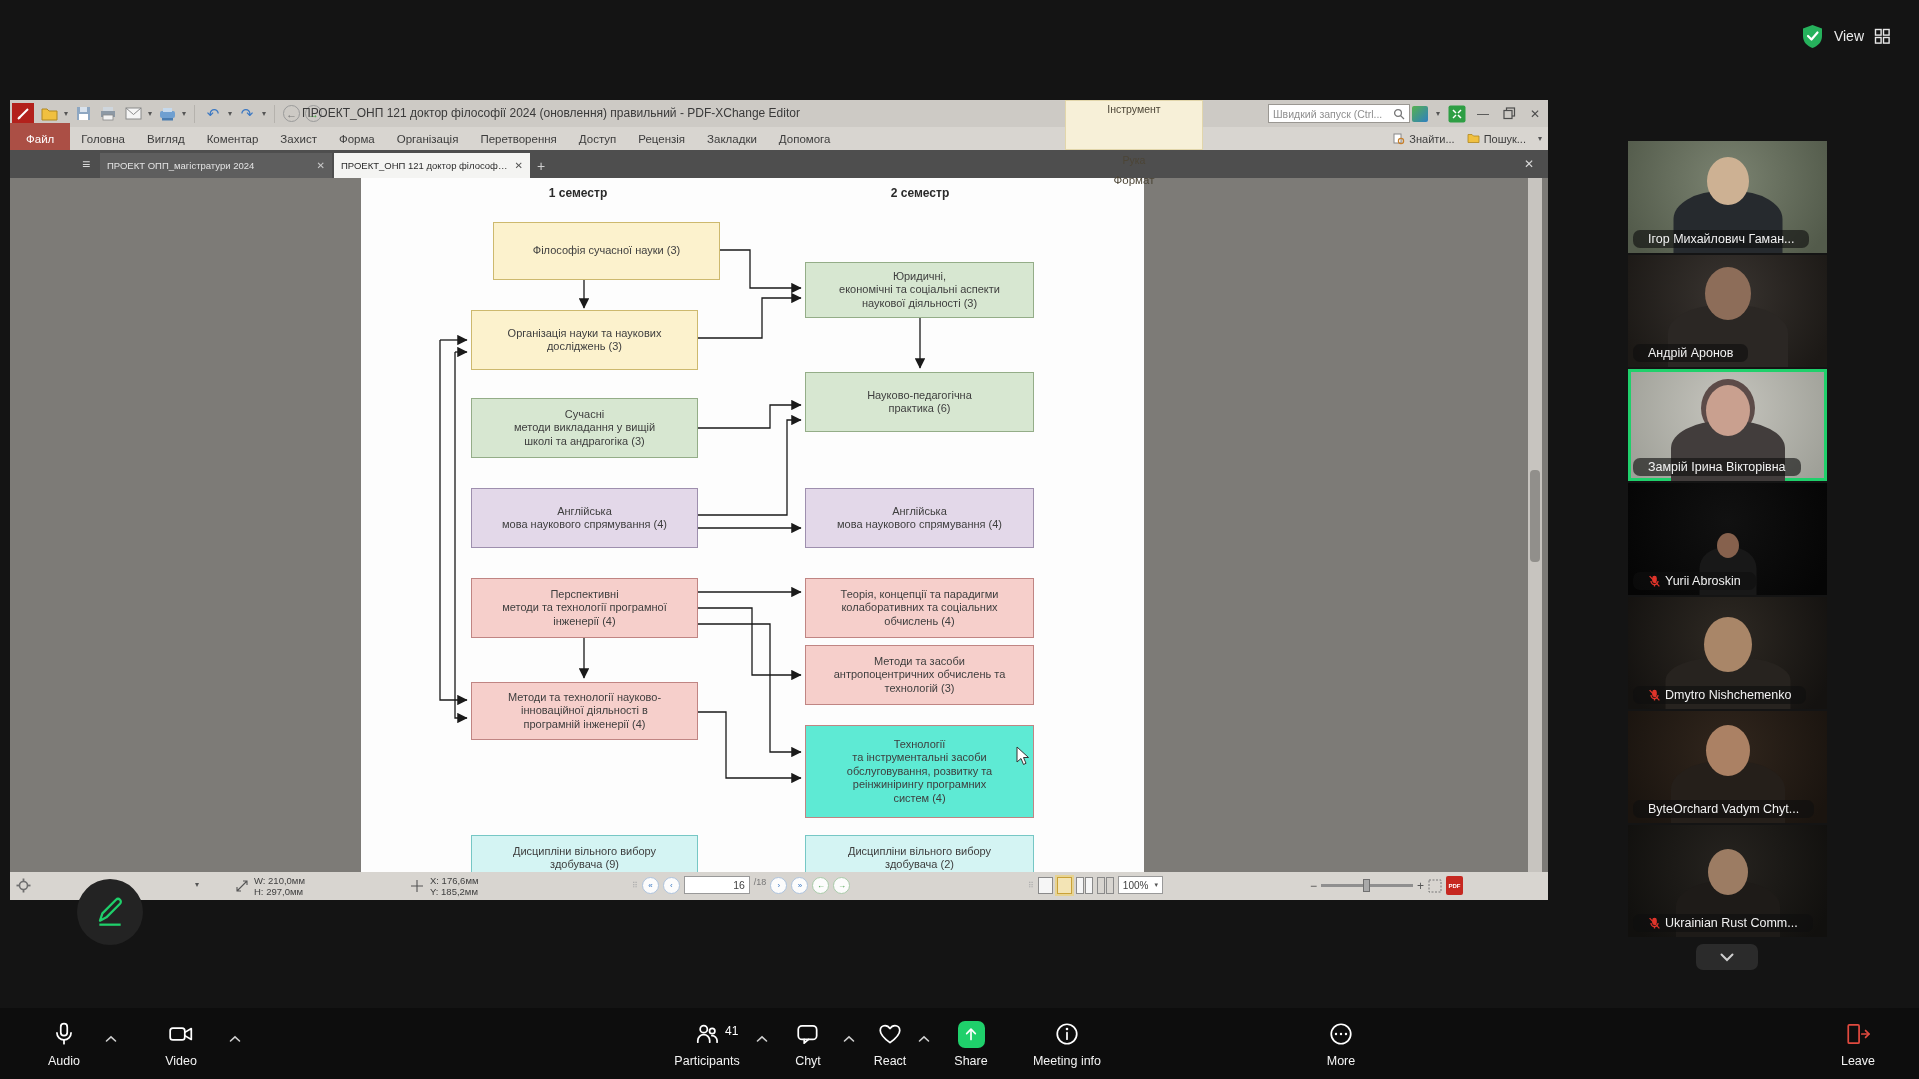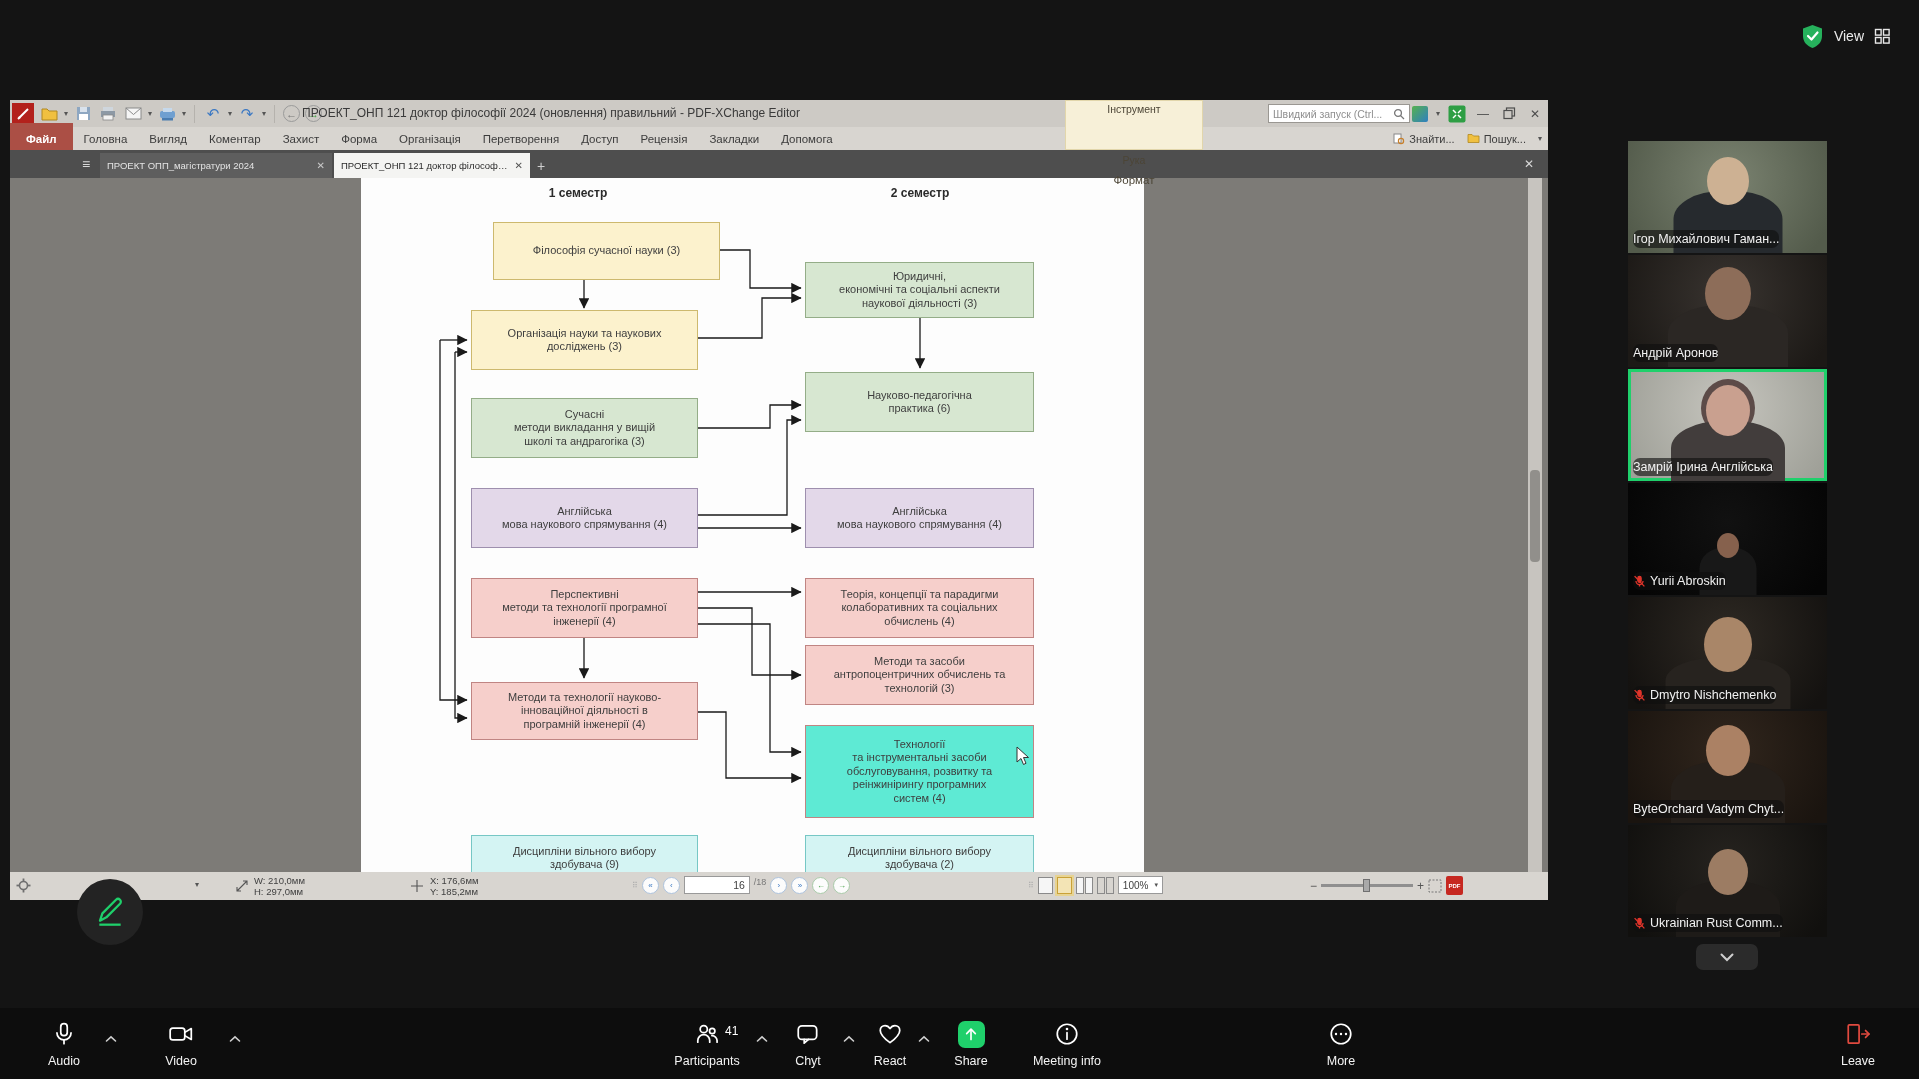--- a/index.html
+++ b/index.html
@@ -23,21 +23,21 @@
   .tool-badge .l1 { font-size:10.5px; margin-top:2px; }
   .tool-badge .l2 { font-size:10.5px;margin-top:39px; }
   .tool-badge .fm { font-size:11.5px; margin-top:8px; }
   .quick-search { position:absolute; left:1258px; top:4px; width:142px; height:19px; background:#fff; border:1px solid #9a9792; display:flex; align-items:center; padding:0 4px; }
   .quick-search span { flex:1; font-size:10.5px; color:#8f8f8f; white-space:nowrap; overflow:hidden; }
   .title-right { position:absolute; right:4px; top:0; height:27px; display:flex; align-items:center; gap:8px; }
   .winbtn { width:18px; height:18px; display:flex; align-items:center; justify-content:center; color:#4d4d4d; font-size:12px; }
 
   .menubar { position:absolute; left:0; top:27px; width:100%; height:23px; background:#d8d5d0; display:flex; align-items:center; font-size:11.5px; color:#3c3c3c; }
   .menu-item { padding:0 11px; height:23px; display:flex; align-items:center; }
-  .menu-item.file { background:#ab4f45; color:#fff; padding:16px 16px;font-weight:bold; }
+  .menu-item.file { background:#ab4f45; color:#fff; padding:16px 16px; }
   .menu-right { position:absolute; right:6px; top:27px; height:23px; display:flex; align-items:center; gap:12px; font-size:11px; color:#3c3c3c; }
   .menu-right .mi { display:flex; align-items:center; gap:4px; }
 
   .tabbar { position:absolute; left:0; top:50px; width:100%; height:28px; background:#4e4e4e; display:flex; align-items:flex-end; }
   .hamburger { position:absolute; left:72px; top:6px; color:#d8d8d8; font-size:14px; }
   .doc-tab { position:absolute; top:3px; height:25px; display:flex; align-items:center; font-size:9.5px; padding:0 7px; gap:6px; }
   .doc-tab.inactive { left:90px; width:232px; background:#5e5e5e; color:#e3e3e3; }
   .doc-tab.active { left:324px; width:196px; background:#f4f4f2; color:#2b2b2b; }
   .doc-tab .ttext { flex:1; white-space:nowrap; overflow:hidden; text-overflow:ellipsis; }
   .doc-tab .tclose { font-size:10px; opacity:.8; }
@@ -66,21 +66,21 @@
   .slider-thumb { position:absolute; top:-5px; width:7px; height:13px; background:#a9a9a9; border:1px solid #6f6f6f; }
   .pdfbadge { width:17px; height:19px; background:#c62820; color:#fff; font-size:6px; font-weight:bold; display:flex; align-items:center; justify-content:center; border-radius:2px; }
 
   .annot-btn { position:absolute; left:77px; top:879px; width:66px; height:66px; border-radius:50%; background:#232323; display:flex; align-items:center; justify-content:center; z-index:30; }
 
   
   .ptile { position:absolute; left:1628px; width:199px; height:112px; overflow:hidden; background:#222; }
   .ptile.active { outline:3px solid #1fd06b; outline-offset:-3px; }
   .phead { position:absolute; left:50%; transform:translateX(-50%); border-radius:50%; }
   .ptorso { position:absolute; left:50%; transform:translateX(-50%); border-radius:45% 45% 0 0; }
-  .pname { position:absolute; left:5px; bottom:5px; max-width:188px; background:rgba(15,15,15,.62); border-radius:7px; padding:2px 0; color:#f2f2f2; font-size:12.5px; white-space:nowrap; overflow:hidden; display:flex; align-items:flex-end; gap:4px; }
+  .pname { position:absolute; left:5px; bottom:5px; max-width:188px; background:rgba(15,15,15,.62); border-radius:7px; padding:2px 15px; color:#f2f2f2; font-size:12.5px; white-space:nowrap; overflow:hidden; display:flex; align-items:flex-end; gap:4px; }
   .expand-btn { position:absolute; left:1696px; top:944px; width:62px; height:26px; background:#2b2b2b; border-radius:7px; display:flex; align-items:center; justify-content:center; }
 
   
   .bottom-bar { position:absolute; left:0; top:1008px; width:1919px; height:71px; background:#0d0d0d; }
   .tbtn { position:absolute; top:10px; width:120px; height:58px; }
   .tbtn .icwrap { position:absolute; left:50%; top:2px; transform:translateX(-50%); width:28px; height:28px; display:flex; align-items:center; justify-content:center; }
   .tbtn .blabel { position:absolute; left:0; top:36px; width:100%; text-align:center; color:#f4f4f4; font-size:12.5px; white-space:nowrap; }
   .tbtn .badge { position:absolute; color:#fff; font-size:12px; top:6px; }
   .tbtn .caret { position:absolute; top:11px; }
   .share-ic { width:27px; height:27px; background:#1fd06b; border-radius:7px; display:flex; align-items:center; justify-content:center; }
@@ -438,21 +438,21 @@
         <div class="phead" style="top: 12px; width: 46px; height: 53px; background: rgb(141, 109, 89);"></div>
         <div class="pname">
           <span>Андрій Аронов</span>
         </div>
       </div>
       <div class="ptile active" style="top: 369px; background: radial-gradient(circle at 50% 35%, rgb(198, 197, 190) 0%, rgb(159, 160, 152) 90%);">
         <div class="phead" style="top: 10px; width: 54px; height: 58px; background: rgb(92, 75, 72);"></div>
         <div class="ptorso" style="top: 52px; width: 114px; height: 60px; background: rgb(66, 61, 60);"></div>
         <div class="phead" style="top: 16px; width: 44px; height: 51px; background: rgb(201, 160, 143);"></div>
         <div class="pname">
-          <span>Замрій Ірина Англійська</span>
+          <span>Замрій Ірина Вікторівна</span>
         </div>
       </div>
       <div class="ptile" style="top: 483px; background: radial-gradient(circle at 50% 35%, rgb(17, 17, 17) 0%, rgb(5, 5, 5) 90%);">
         <div class="ptorso" style="top: 64px; width: 57px; height: 48px; background: rgb(24, 24, 24);"></div>
         <div class="phead" style="top: 50px; width: 22px; height: 25px; background: rgb(134, 97, 77);"></div>
         <div class="pname">
           <span style="display: flex;">
             <svg width="13" height="13" viewBox="0 0 24 24">
               <g fill="none" stroke="#e0352b" stroke-width="2.4">
                 <rect x="9" y="2.5" width="6" height="11" rx="3" fill="#e0352b"></rect>

